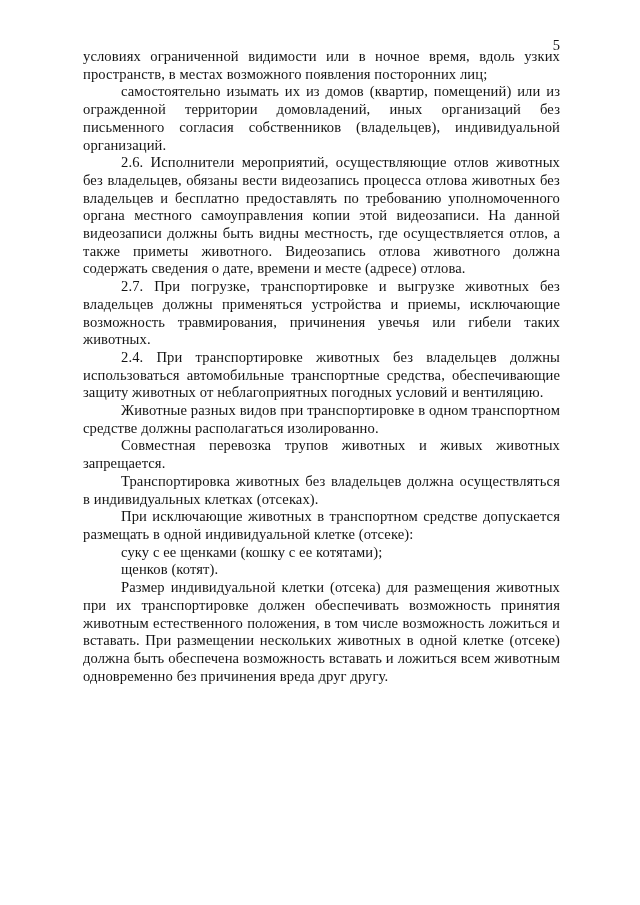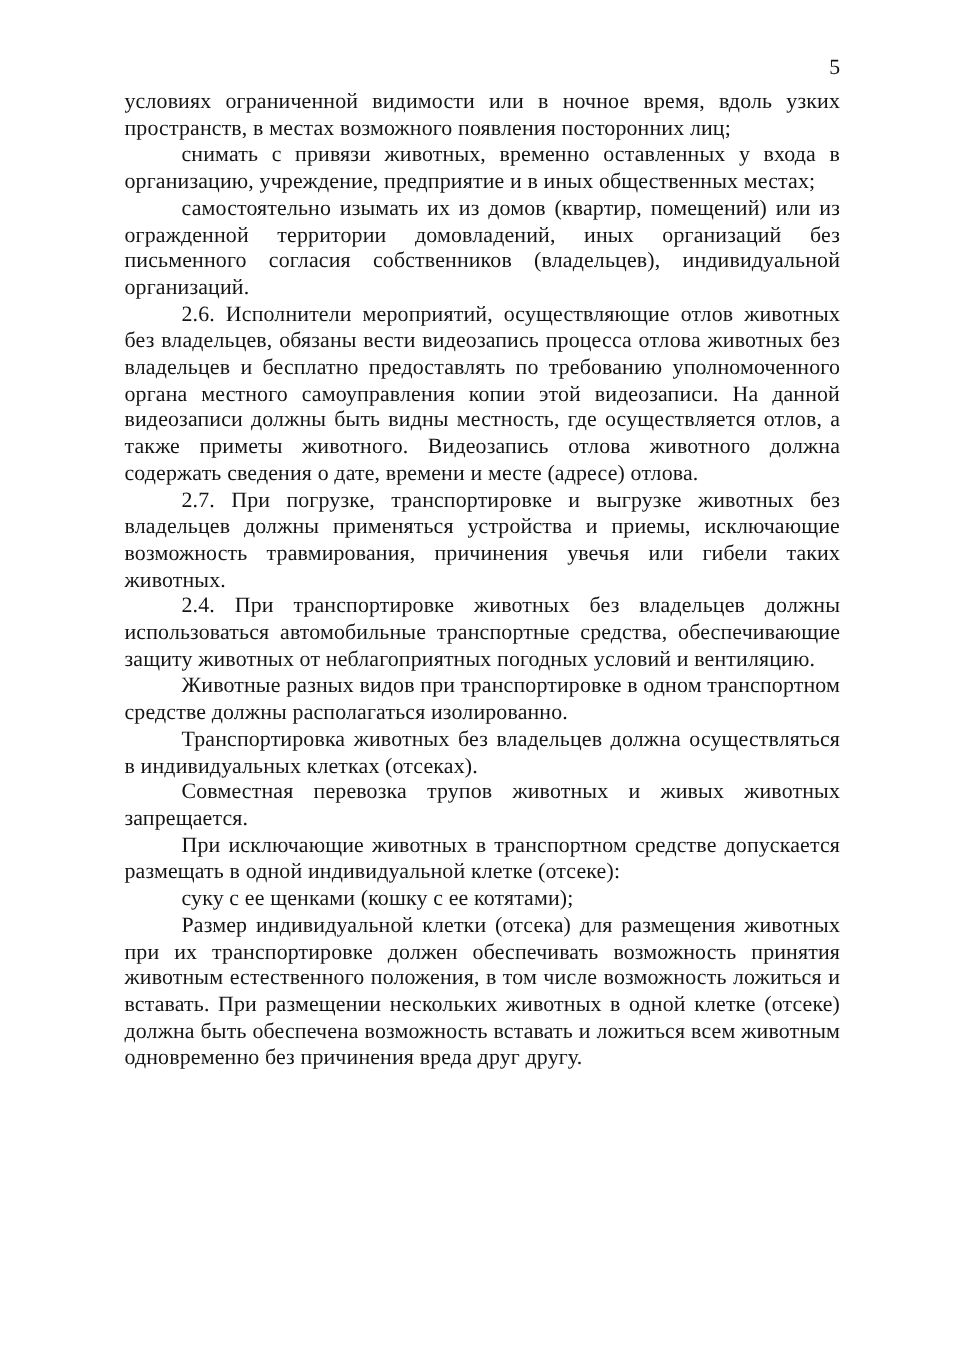--- a/index.html
+++ b/index.html
@@ -19,21 +19,21 @@
   }
   .page-number {
     position: absolute;
     top: 37px;
     right: 80px;
     font-size: 14.5px;
     color: #141414;
   }
   .content {
     position: absolute;
-    top: 60px;
+    top: 48px;
     left: 83px;
     width: 477px;
     font-size: 14.6px;
     line-height: 17.7px;
     text-align: justify;
     letter-spacing: 0.1px;
   }
   .content p {
     margin: 0;
     padding: 0;
@@ -42,25 +42,25 @@
     text-indent: 38px;
   }
 </style>
 </head>
 <body>
 
 <div class="page">
   <div class="page-number">5</div>
   <div class="content" id="paragraphs">
       <p>условиях ограниченной видимости или в ночное время, вдоль узких пространств, в местах возможного появления посторонних лиц;</p>
-      <p class="indent">снимать с привязи животных, временно оставленных у входа в организацию, учреждение, предприятие и в иных общественных местах;</p>
       <p class="indent">самостоятельно изымать их из домов (квартир, помещений) или из огражденной территории домовладений, иных организаций без письменного согласия собственников (владельцев), индивидуальной организаций.</p>
       <p class="indent">2.6. Исполнители мероприятий, осуществляющие отлов животных без владельцев, обязаны вести видеозапись процесса отлова животных без владельцев и бесплатно предоставлять по требованию уполномоченного органа местного самоуправления копии этой видеозаписи. На данной видеозаписи должны быть видны местность, где осуществляется отлов, а также приметы животного. Видеозапись отлова животного должна содержать сведения о дате, времени и месте (адресе) отлова.</p>
       <p class="indent">2.7. При погрузке, транспортировке и выгрузке животных без владельцев должны применяться устройства и приемы, исключающие возможность травмирования, причинения увечья или гибели таких животных.</p>
       <p class="indent">2.4. При транспортировке животных без владельцев должны использоваться автомобильные транспортные средства, обеспечивающие защиту животных от неблагоприятных погодных условий и вентиляцию.</p>
       <p class="indent">Животные разных видов при транспортировке в одном транспортном средстве должны располагаться изолированно.</p>
+      <p class="indent">Совместная перевозка трупов животных и живых животных запрещается.</p>
       <p class="indent">Транспортировка животных без владельцев должна осуществляться в индивидуальных клетках (отсеках).</p>
-      <p class="indent">Совместная перевозка трупов животных и живых животных запрещается.</p>
       <p class="indent">При исключающие животных в транспортном средстве допускается размещать в одной индивидуальной клетке (отсеке):</p>
       <p class="indent">суку с ее щенками (кошку с ее котятами);</p>
+      <p class="indent">щенков (котят).</p>
       <p class="indent">Размер индивидуальной клетки (отсека) для размещения животных при их транспортировке должен обеспечивать возможность принятия животным естественного положения, в том числе возможность ложиться и вставать. При размещении нескольких животных в одной клетке (отсеке) должна быть обеспечена возможность вставать и ложиться всем животным одновременно без причинения вреда друг другу.</p>
     </div>
 </div>
 
 </body></html>

